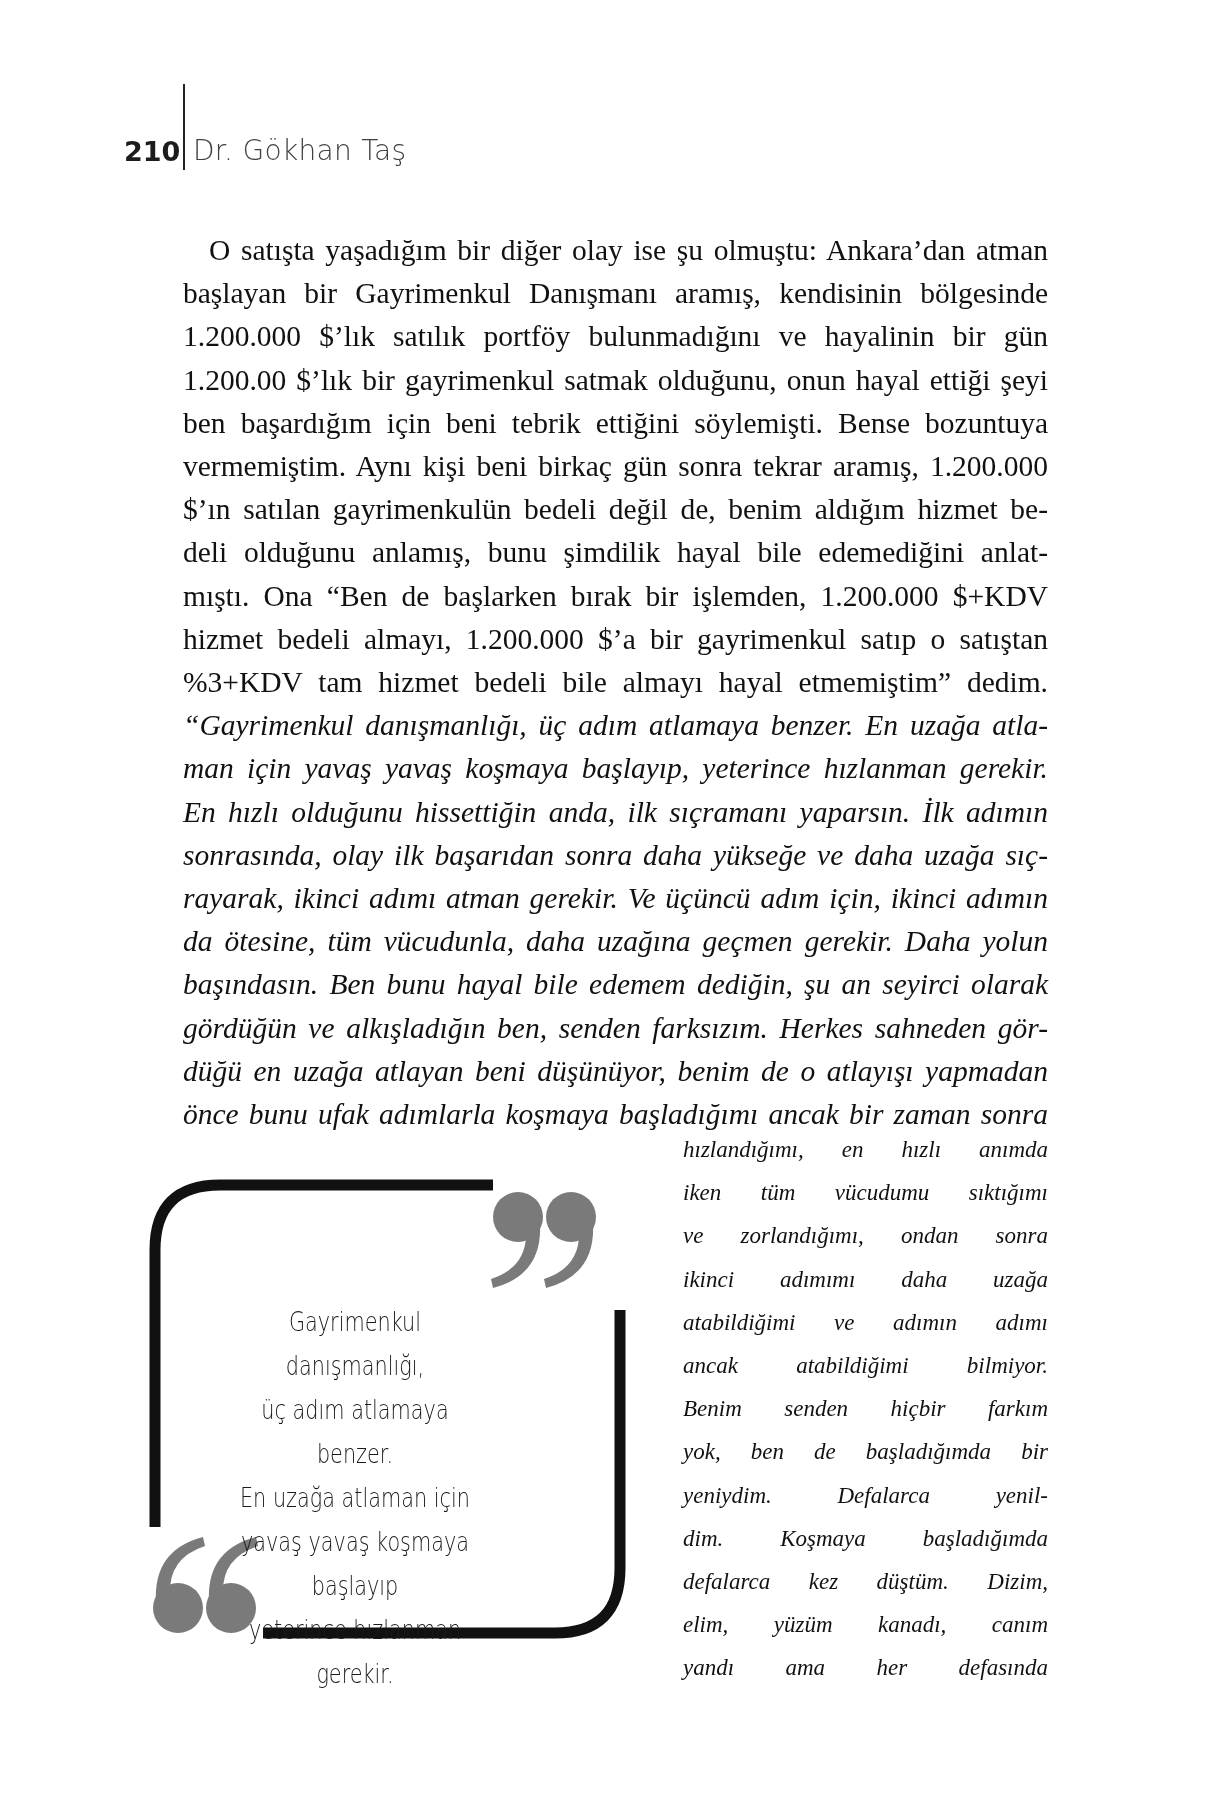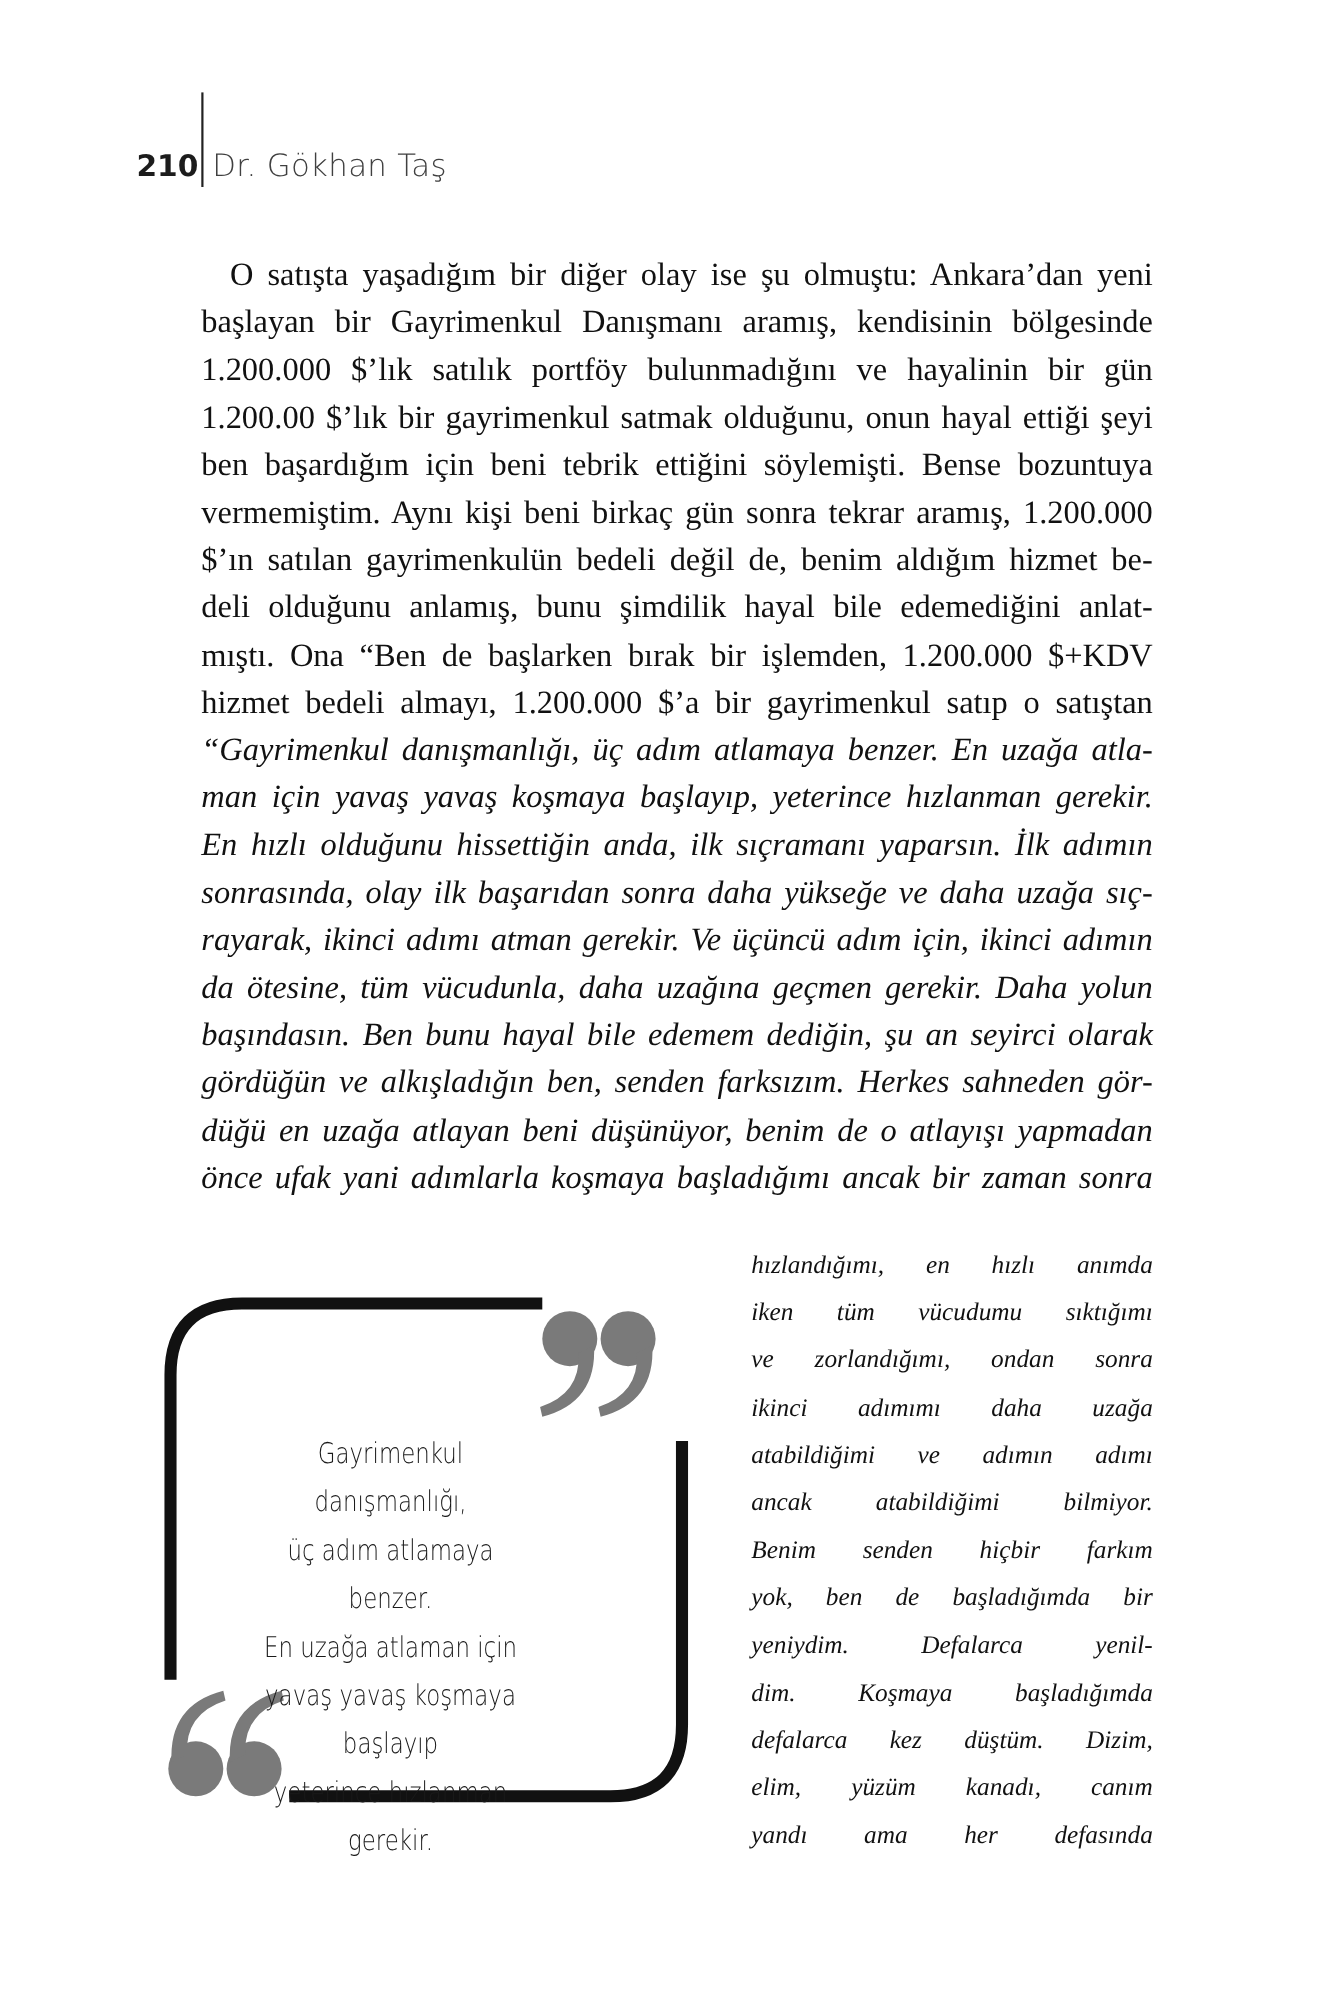--- a/index.html
+++ b/index.html
@@ -20,42 +20,43 @@
 </style>
 </head>
 <body>
 
 <div class="header-num">210</div>
 <div class="header-rule"></div>
 <div class="header-author">Dr. Gökhan Taş</div>
 
 <div class="body-text">
   <div>
-    <span class="line" style="padding-left:26px">O satışta yaşadığım bir diğer olay ise şu olmuştu: Ankara’dan yeni</span>
+    <span class="line" style="padding-left:26px">O satışta yaşadığım bir diğer olay ise şu olmuştu: Ankara’dan atman</span>
     <span class="line">başlayan bir Gayrimenkul Danışmanı aramış, kendisinin bölgesinde</span>
     <span class="line">1.200.000 $’lık satılık portföy bulunmadığını ve hayalinin bir gün</span>
     <span class="line">1.200.00 $’lık bir gayrimenkul satmak olduğunu, onun hayal ettiği şeyi</span>
     <span class="line">ben başardığım için beni tebrik ettiğini söylemişti. Bense bozuntuya</span>
     <span class="line">vermemiştim. Aynı kişi beni birkaç gün sonra tekrar aramış, 1.200.000</span>
     <span class="line">$’ın satılan gayrimenkulün bedeli değil de, benim aldığım hizmet be-</span>
     <span class="line">deli olduğunu anlamış, bunu şimdilik hayal bile edemediğini anlat-</span>
     <span class="line">mıştı. Ona “Ben de başlarken bırak bir işlemden, 1.200.000 $+KDV</span>
     <span class="line">hizmet bedeli almayı, 1.200.000 $’a bir gayrimenkul satıp o satıştan</span>
+    <span class="line">%3+KDV tam hizmet bedeli bile almayı hayal etmemiştim” dedim.</span>
   </div>
   <div class="it">
     <span class="line">“Gayrimenkul danışmanlığı, üç adım atlamaya benzer. En uzağa atla-</span>
     <span class="line">man için yavaş yavaş koşmaya başlayıp, yeterince hızlanman gerekir.</span>
     <span class="line">En hızlı olduğunu hissettiğin anda, ilk sıçramanı yaparsın. İlk adımın</span>
     <span class="line">sonrasında, olay ilk başarıdan sonra daha yükseğe ve daha uzağa sıç-</span>
     <span class="line">rayarak, ikinci adımı atman gerekir. Ve üçüncü adım için, ikinci adımın</span>
     <span class="line">da ötesine, tüm vücudunla, daha uzağına geçmen gerekir. Daha yolun</span>
     <span class="line">başındasın. Ben bunu hayal bile edemem dediğin, şu an seyirci olarak</span>
     <span class="line">gördüğün ve alkışladığın ben, senden farksızım. Herkes sahneden gör-</span>
     <span class="line">düğü en uzağa atlayan beni düşünüyor, benim de o atlayışı yapmadan</span>
-    <span class="line">önce ufak yani adımlarla koşmaya başladığımı ancak bir zaman sonra</span>
+    <span class="line">önce bunu ufak adımlarla koşmaya başladığımı ancak bir zaman sonra</span>
   </div>
 </div>
 
 <div class="col-text">
   <span class="line">hızlandığımı, en hızlı anımda</span>
   <span class="line">iken tüm vücudumu sıktığımı</span>
   <span class="line">ve zorlandığımı, ondan sonra</span>
   <span class="line">ikinci adımımı daha uzağa</span>
   <span class="line">atabildiğimi ve adımın adımı</span>
   <span class="line">ancak atabildiğimi bilmiyor.</span>

